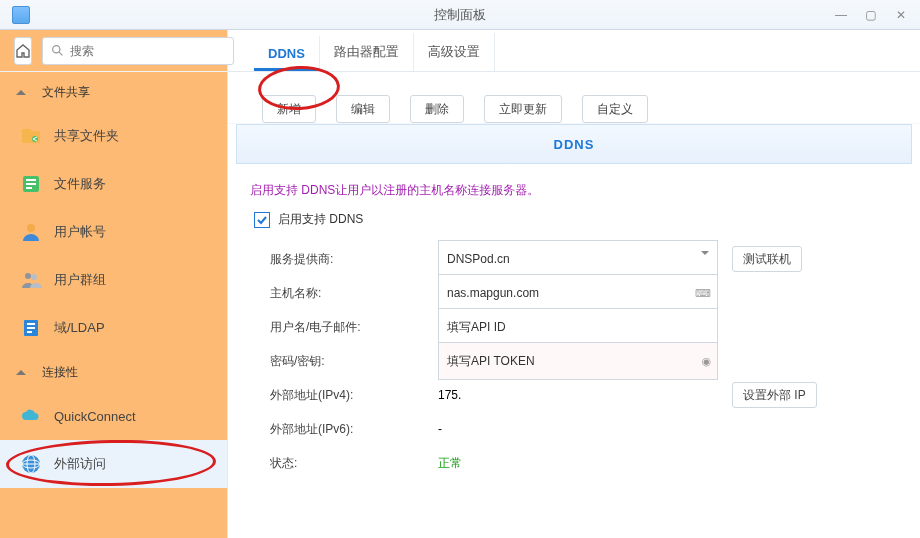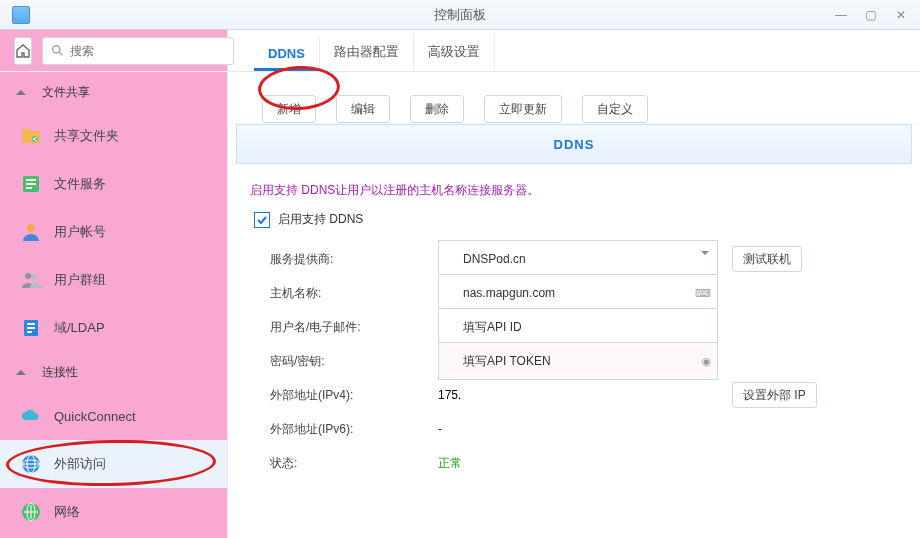--- a/index.html
+++ b/index.html
@@ -3,21 +3,21 @@
 <meta charset="utf-8">
 <style>
 *{box-sizing:border-box;margin:0;padding:0;font-family:"Microsoft YaHei","PingFang SC",Arial,sans-serif;font-size:12px;color:#333}
 body{background:#fff;width:920px;height:538px;overflow:hidden}
 .titlebar{height:30px;background:linear-gradient(#f5f9fd,#eef4fa);border-bottom:1px solid #cdd8e4;display:flex;align-items:center;position:relative}
 .titlebar .ticon{width:18px;height:18px;margin-left:12px;background:linear-gradient(#7fc0ff,#5aa9ef);border:1px solid #4a92d8;border-radius:2px}
 .titlebar .ttext{position:absolute;left:50%;transform:translateX(-50%);font-size:13px;color:#555}
 .titlebar .wbtns{position:absolute;right:8px;display:flex;gap:8px}
 .titlebar .wbtns span{width:22px;height:16px;display:flex;align-items:center;justify-content:center;color:#888;cursor:pointer}
 .body{display:flex;height:calc(100% - 30px)}
-.sidebar{width:228px;border-right:1px solid #e3e9ef;display:flex;flex-direction:column;background:#f9a8d4}
+.sidebar{width:228px;border-right:1px solid #e3e9ef;display:flex;flex-direction:column;background:#fdba74}
 .srow{display:flex;align-items:center;height:42px;padding:0 14px;gap:10px;border-bottom:1px solid #f0f3f6}
 .homebtn{width:34px;height:28px;border:1px solid #d0d7de;border-radius:3px;display:flex;align-items:center;justify-content:center;cursor:pointer;background:#fff}
 .searchwrap{flex:1;height:28px;border:1px solid #d0d7de;border-radius:3px;display:flex;align-items:center;padding:0 8px;gap:6px;background:#fff}
 .searchwrap input{border:none;outline:none;flex:1;font-size:12px;color:#666}
 .section{display:flex;align-items:center;height:40px;padding:0 16px;gap:16px;color:#444;cursor:pointer}
 .item{display:flex;align-items:center;height:48px;padding:0 20px;gap:12px;cursor:pointer}
 .item.active{background:#eaf2fb}
 .item .lbl{font-size:13px;color:#444}
 .ic{width:22px;height:22px;display:flex;align-items:center;justify-content:center;flex-shrink:0}
 .main{flex:1;display:flex;flex-direction:column}
@@ -29,21 +29,21 @@
 .btn.side{height:26px;padding:0 10px}
 .panel{padding:0 8px}
 .sechead{height:40px;background:linear-gradient(#f2f8ff,#e7f1fc);border:1px solid #cfe1f5;display:flex;align-items:center;justify-content:center;color:#1d78d6;font-weight:bold;font-size:13px;letter-spacing:1px}
 .intro{padding:18px 14px 12px;font-size:12px;color:#a21caf}
 .chkrow{display:flex;align-items:center;gap:8px;padding:0 18px 14px}
 .chkbox{width:16px;height:16px;border:1px solid #1d78d6;display:flex;align-items:center;justify-content:center}
 .form{padding:0 34px}
 .frow{display:flex;align-items:center;height:34px;margin-bottom:0}
 .frow .flabel{width:168px;color:#444;font-size:12px}
 .frow .fval{flex:1;display:flex;align-items:center;gap:14px}
-.input{height:38px;border:1px solid #cfd7df;width:280px;padding:0 24px;display:flex;align-items:center;background:#fff;font-size:12px;color:#333;position:relative}
+.input{height:38px;border:1px solid #cfd7df;width:280px;padding:0 8px;display:flex;align-items:center;background:#fff;font-size:12px;color:#333;position:relative}
 .input.select:after{content:"";position:absolute;right:8px;top:10px;border:4px solid transparent;border-top-color:#888}
 .input.red{color:#e12a2a;font-weight:normal;background:#fff8f8}
 .input .tail{position:absolute;right:6px;color:#999;font-size:11px}
 .static{font-size:12px;color:#000000}
 .static.ok{color:#1aa01a}
 
 .ellipse{position:absolute;border:3px solid #d81e1e;border-radius:50%/50%;pointer-events:none}
 .e1{left:258px;top:66px;width:82px;height:44px;transform:rotate(-3deg)}
 .e2{left:6px;top:440px;width:210px;height:46px;transform:rotate(-1deg)}
 svg{display:block}
@@ -155,30 +155,20 @@
       <span class="ic">
           <svg width="22" height="22" viewBox="0 0 22 22">
             <circle cx="11" cy="11" r="9" fill="#3a8fd6"></circle>
             <ellipse cx="11" cy="11" rx="9" ry="4" fill="none" stroke="#fff" stroke-width="1"></ellipse>
             <ellipse cx="11" cy="11" rx="4" ry="9" fill="none" stroke="#fff" stroke-width="1"></ellipse>
             <line x1="2" y1="11" x2="20" y2="11" stroke="#fff" stroke-width="1"></line>
           </svg>
         </span>
       <span class="lbl">外部访问</span>
     </div>
-    <div class="item">
-      <span class="ic">
-          <svg width="22" height="22" viewBox="0 0 22 22">
-            <circle cx="11" cy="11" r="9" fill="#4fbf6f"></circle>
-            <path d="M4 11h14M11 4v14" stroke="#fff" stroke-width="1"></path>
-            <ellipse cx="11" cy="11" rx="4" ry="9" fill="none" stroke="#fff" stroke-width="1"></ellipse>
-          </svg>
-        </span>
-      <span class="lbl">网络</span>
-    </div>
   </div>
 
   <div class="main">
     <div class="mainhead">
       <div class="tab active">DDNS</div>
       <div class="tab">路由器配置</div>
       <div class="tab">高级设置</div>
     </div>
 
     <div class="toolbar">

